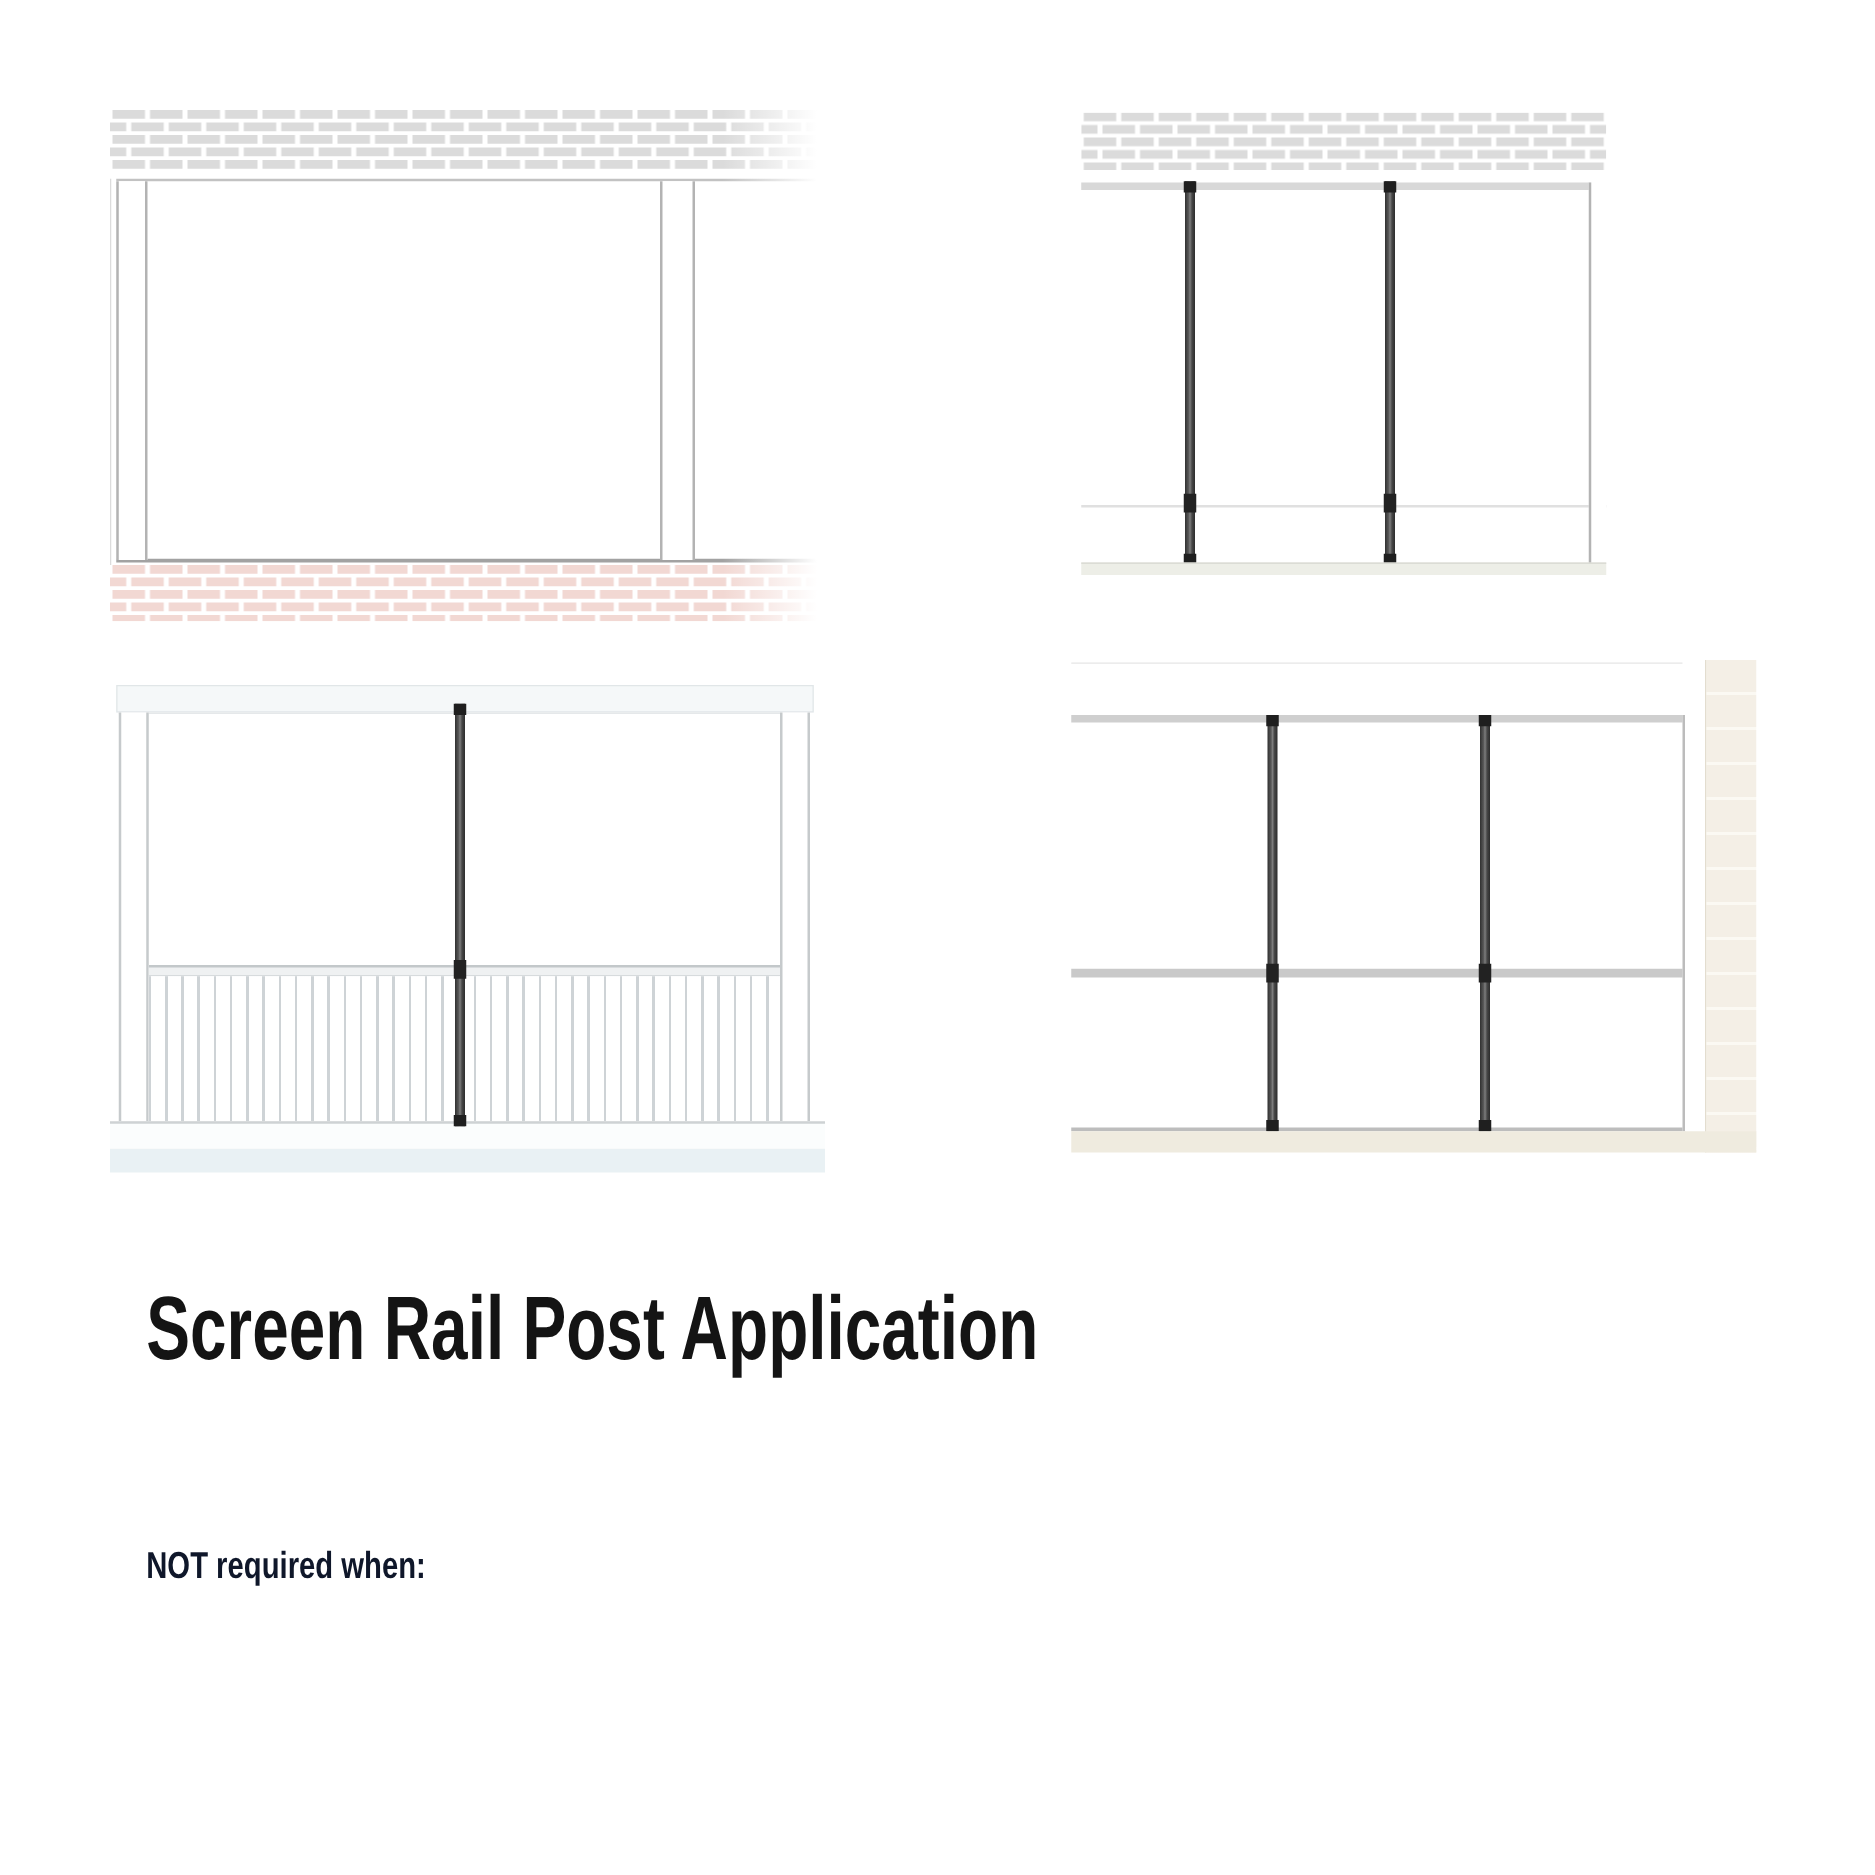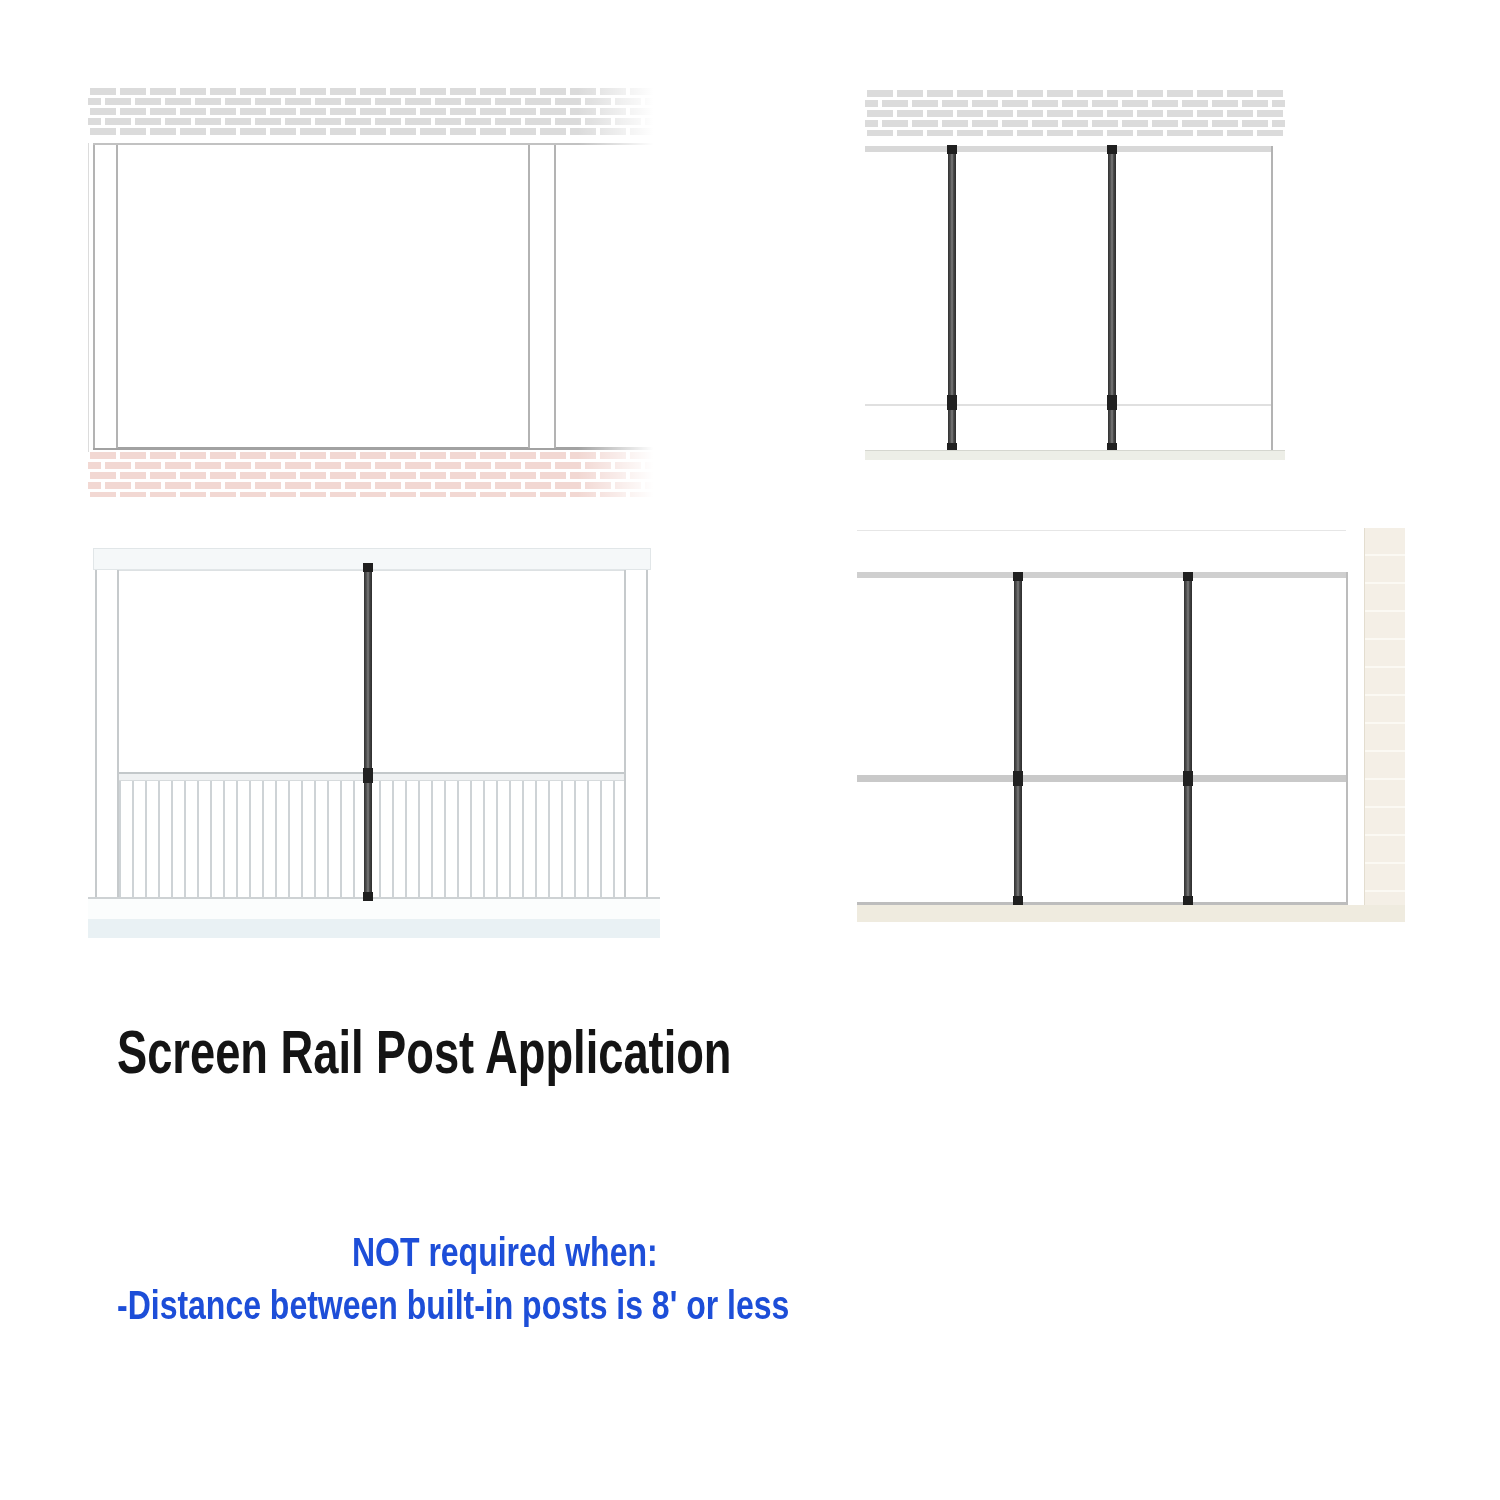--- a/index.html
+++ b/index.html
@@ -71,25 +71,25 @@
     border-left:2px solid #bcbcbc;box-sizing:border-box;}
   .dD .wall{left:507px;top:0;width:41px;height:394px;border-left:1px solid #e3ddcf;
     background:repeating-linear-gradient(to bottom,#f4efe6 0 26px,#fbf9f3 26px 28px);box-sizing:border-box;}
   .dD .floor{left:0;top:377px;width:548px;height:17px;background:#efebdf;}
   .dD .sp{top:44px;height:333px;}
   .dD .d1{left:157px;} .dD .d2{left:327px;}
   .dD .sp .br{top:199px;}
 
   
   .cond{display:inline-block;transform-origin:0 50%;white-space:nowrap;}
-  .title{left:117px;top:979px;font-size:62px;font-weight:bold;color:#141414;line-height:1;}
+  .title{left:117px;top:979px;font-size:72px;font-weight:bold;color:#141414;line-height:1;}
   .title .cond{transform:scaleX(0.73);}
   .bullets{left:117px;top:1072px;font-size:46px;font-weight:bold;color:#141414;line-height:53px;}
   .bullets .cond{transform:scaleX(0.78);}
-  .nblock{left:117px;top:1226px;font-size:41px;font-weight:bold;color:#1d4ed8;line-height:53px;text-align:center;}
+  .nblock{left:117px;top:1226px;font-size:30px;font-weight:bold;color:#0f172a;line-height:53px;}
   .nblock .cond{transform:scaleX(0.78);}
 </style>
 </head>
 <body>
 
 <div class="canvas">
 
   <svg width="0" height="0" style="position:absolute">
     <defs>
       <pattern id="brick-gray" width="30" height="20" patternUnits="userSpaceOnUse">
@@ -176,16 +176,15 @@
       <div class="cap-b"></div>
     </div>
     <div class="abs floor"></div>
   </div>
 
   <h1 class="abs title"><span class="cond">Screen Rail Post Application</span></h1>
 
 
   <div class="abs nblock">
     <div><span class="cond">NOT required when:</span></div>
-    <div><span class="cond">-Distance between built-in posts is 8' or less</span></div>
   </div>
 
 </div>
 
 </body></html>

